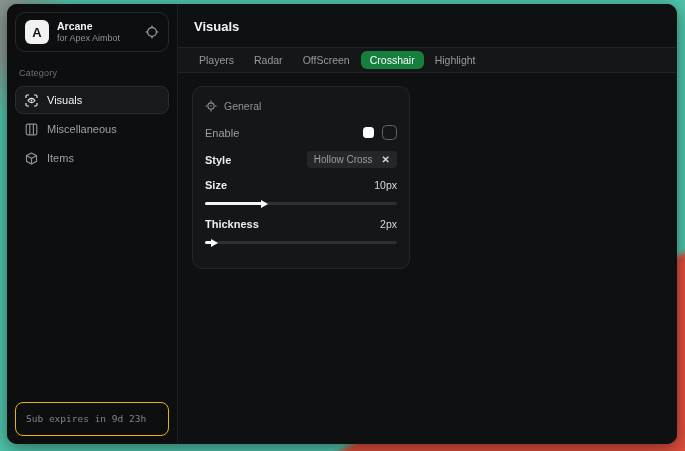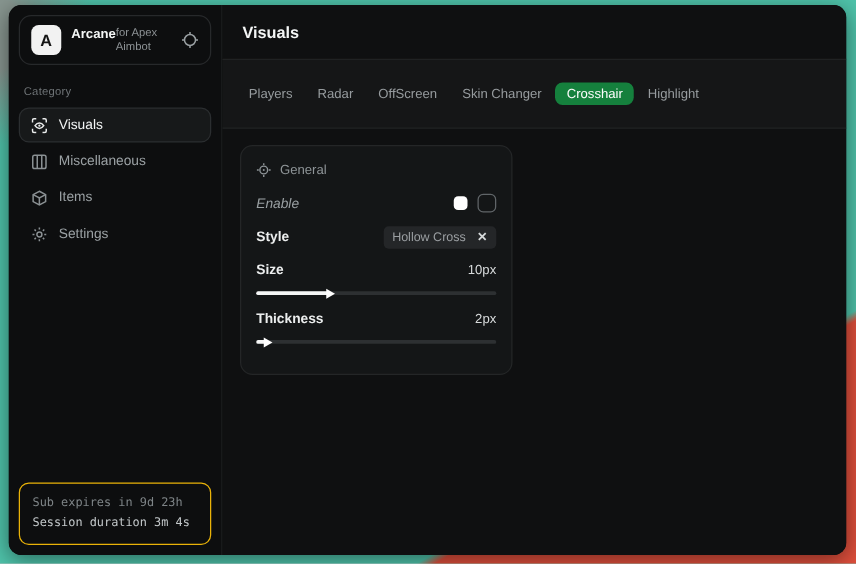--- a/index.html
+++ b/index.html
@@ -25,21 +25,21 @@
   }
   .logo-card {
     border:1px solid #27292b; border-radius:10px; padding:7px 9px;
     display:flex; align-items:center; gap:8px; min-height:40px;
   }
   .logo-badge {
     width:24px; height:24px; border-radius:6px; background:#f2f2f2;
     color:#141414; font-weight:700; font-size:13px;
     display:flex; align-items:center; justify-content:center; flex:0 0 24px;
   }
-  .logo-text { display:flex; flex-direction:row; line-height:1.25; flex:1; }
+  .logo-text { display:flex; flex-direction:column; line-height:1.25; flex:1; }
   .logo-title { font-size:10.5px; font-weight:700; color:#f4f6f6; }
   .logo-sub { font-size:9px; color:#8d9295; }
   .logo-crosshair { color:#9aa0a3; display:flex; }
   .cat-label { margin:16px 4px 8px; font-size:9px; color:#6e7376; letter-spacing:.2px; }
   .nav { display:flex; flex-direction:column; gap:1px; }
   .nav-item {
     height:28px; display:flex; align-items:center; gap:9px;
     padding:0 9px; border-radius:8px; border:1px solid transparent;
     font-size:11px; color:#9ba1a4; cursor:pointer;
   }
@@ -52,36 +52,36 @@
     font-family:"DejaVu Sans Mono", monospace; font-size:9.5px; line-height:1.7;
   }
   .sub-line1 { color:#7e8487; }
   .sub-line2 { color:#c3c8ca; }
   
   .main { flex:1; display:flex; flex-direction:column; background:#0f1011; min-width:0; }
   .main-header { padding:13px 16px 12px; }
   .main-title { font-size:13px; font-weight:700; color:#f4f6f6; }
   .tabbar {
     background:#151617; border-top:1px solid #202223; border-bottom:1px solid #202223;
-    padding:18px 12px; display:flex; align-items:center; gap:2px;
+    padding:3px 12px; display:flex; align-items:center; gap:2px;
   }
   .tab {
     padding:3px 9px; font-size:10.5px; color:#969b9e; border-radius:6px;
     white-space:nowrap; cursor:pointer;
   }
   .tab.active { background:#15803d; color:#fdfdfd; }
   .content { flex:1; padding:13px 14px; }
   .panel {
     width:218px; background:#141617; border:1px solid #242627;
     border-radius:10px; padding:11px 12px;
   }
   .section-head { display:flex; align-items:center; gap:7px; color:#8f9598; font-size:10.5px; margin:2px 0 13px; }
   .row { display:flex; justify-content:space-between; align-items:center; margin-bottom:11px; }
   .row:last-child { margin-bottom:2px; }
-  .lbl-dim { font-size:11px; color:#9aa0a3;font-style:italic; }
+  .lbl-dim { font-size:11px; color:#9aa0a3; }
   .lbl { font-size:11px; font-weight:700; color:#eceeee; }
   .val { font-size:10.5px; color:#d8dbdc; }
   .toggle-group { display:flex; align-items:center; gap:8px; }
   .chk { width:11px; height:11px; background:#ffffff; border-radius:3.5px; cursor:pointer; }
   .bindbox { width:15px; height:15px; border:1.5px solid #606568; border-radius:4.5px; cursor:pointer; }
   .chip {
     display:flex; align-items:center; gap:9px; background:#242628;
     border-radius:4px; padding:3px 7px; cursor:pointer;
   }
   .chip-text { font-size:10px; color:#9b9fa2;text-align:center; }
@@ -148,49 +148,38 @@
         <div class="nav-item">
           <span class="nicon">
             <svg width="13" height="13" viewBox="0 0 13 13" fill="none" stroke="currentColor" stroke-width="1.2">
               <path d="M6.5 1 11.5 3.7v5.6L6.5 12 1.5 9.3V3.7L6.5 1Z"></path>
                 <path d="M1.5 3.7 6.5 6.4l5-2.7"></path>
                 <path d="M6.5 6.4V12"></path>
             </svg>
           </span>
           <span>Items</span>
         </div>
-        <div class="nav-item">
-          <span class="nicon">
-            <svg width="13" height="13" viewBox="0 0 13 13" fill="none" stroke="currentColor" stroke-width="1.2">
-              <circle cx="6.5" cy="6.5" r="2"></circle>
-                <path d="M6.5 1v1.6M6.5 10.4V12M1 6.5h1.6M10.4 6.5H12M2.6 2.6l1.1 1.1M9.3 9.3l1.1 1.1M10.4 2.6 9.3 3.7M3.7 9.3l-1.1 1.1"></path>
-            </svg>
-          </span>
-          <span>Settings</span>
-        </div>
       </div>
 
       <div class="side-spacer"></div>
 
       <div class="sub-box">
         <div class="sub-line1">Sub expires in 9d 23h</div>
-        <div class="sub-line2">Session duration 3m 4s</div>
       </div>
     </div>
 
     <div class="main">
       <div class="main-header">
         <span class="main-title">Visuals</span>
       </div>
 
       <div class="tabbar">
         <div class="tab">Players</div>
         <div class="tab">Radar</div>
         <div class="tab">OffScreen</div>
-        <div class="tab">Skin Changer</div>
         <div class="tab active">Crosshair</div>
         <div class="tab">Highlight</div>
       </div>
 
       <div class="content">
         <div class="panel">
           <div class="section-head">
             <span>
               <svg width="12" height="12" viewBox="0 0 12 12" fill="none" stroke="currentColor" stroke-width="1.1">
                 <circle cx="6" cy="6" r="3.1"></circle>

